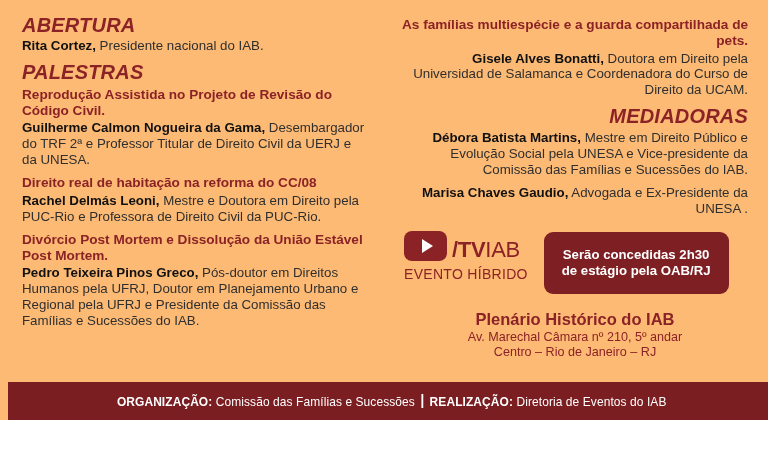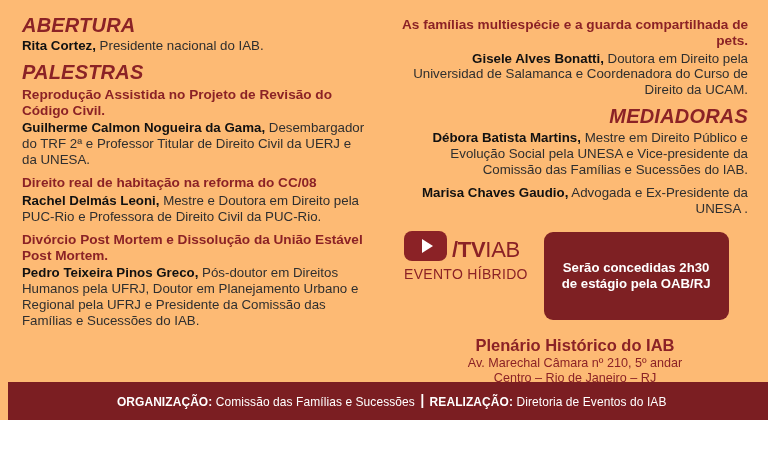--- a/index.html
+++ b/index.html
@@ -125,21 +125,21 @@
     margin-top: 5px;
     text-align: center;
   }
   .badge {
     background: #7E2023;
     color: #ffffff;
     border-radius: 9px;
     font-weight: bold;
     font-size: 13.2px;
     line-height: 1.22;
-    padding: 28px 18px;
+    padding: 15px 18px;
     text-align: center;
     flex: 0 0 auto;
     margin-top: 1px;
   }
 
   
   .venue {
     margin-top: 16px;
     text-align: center;
   }

